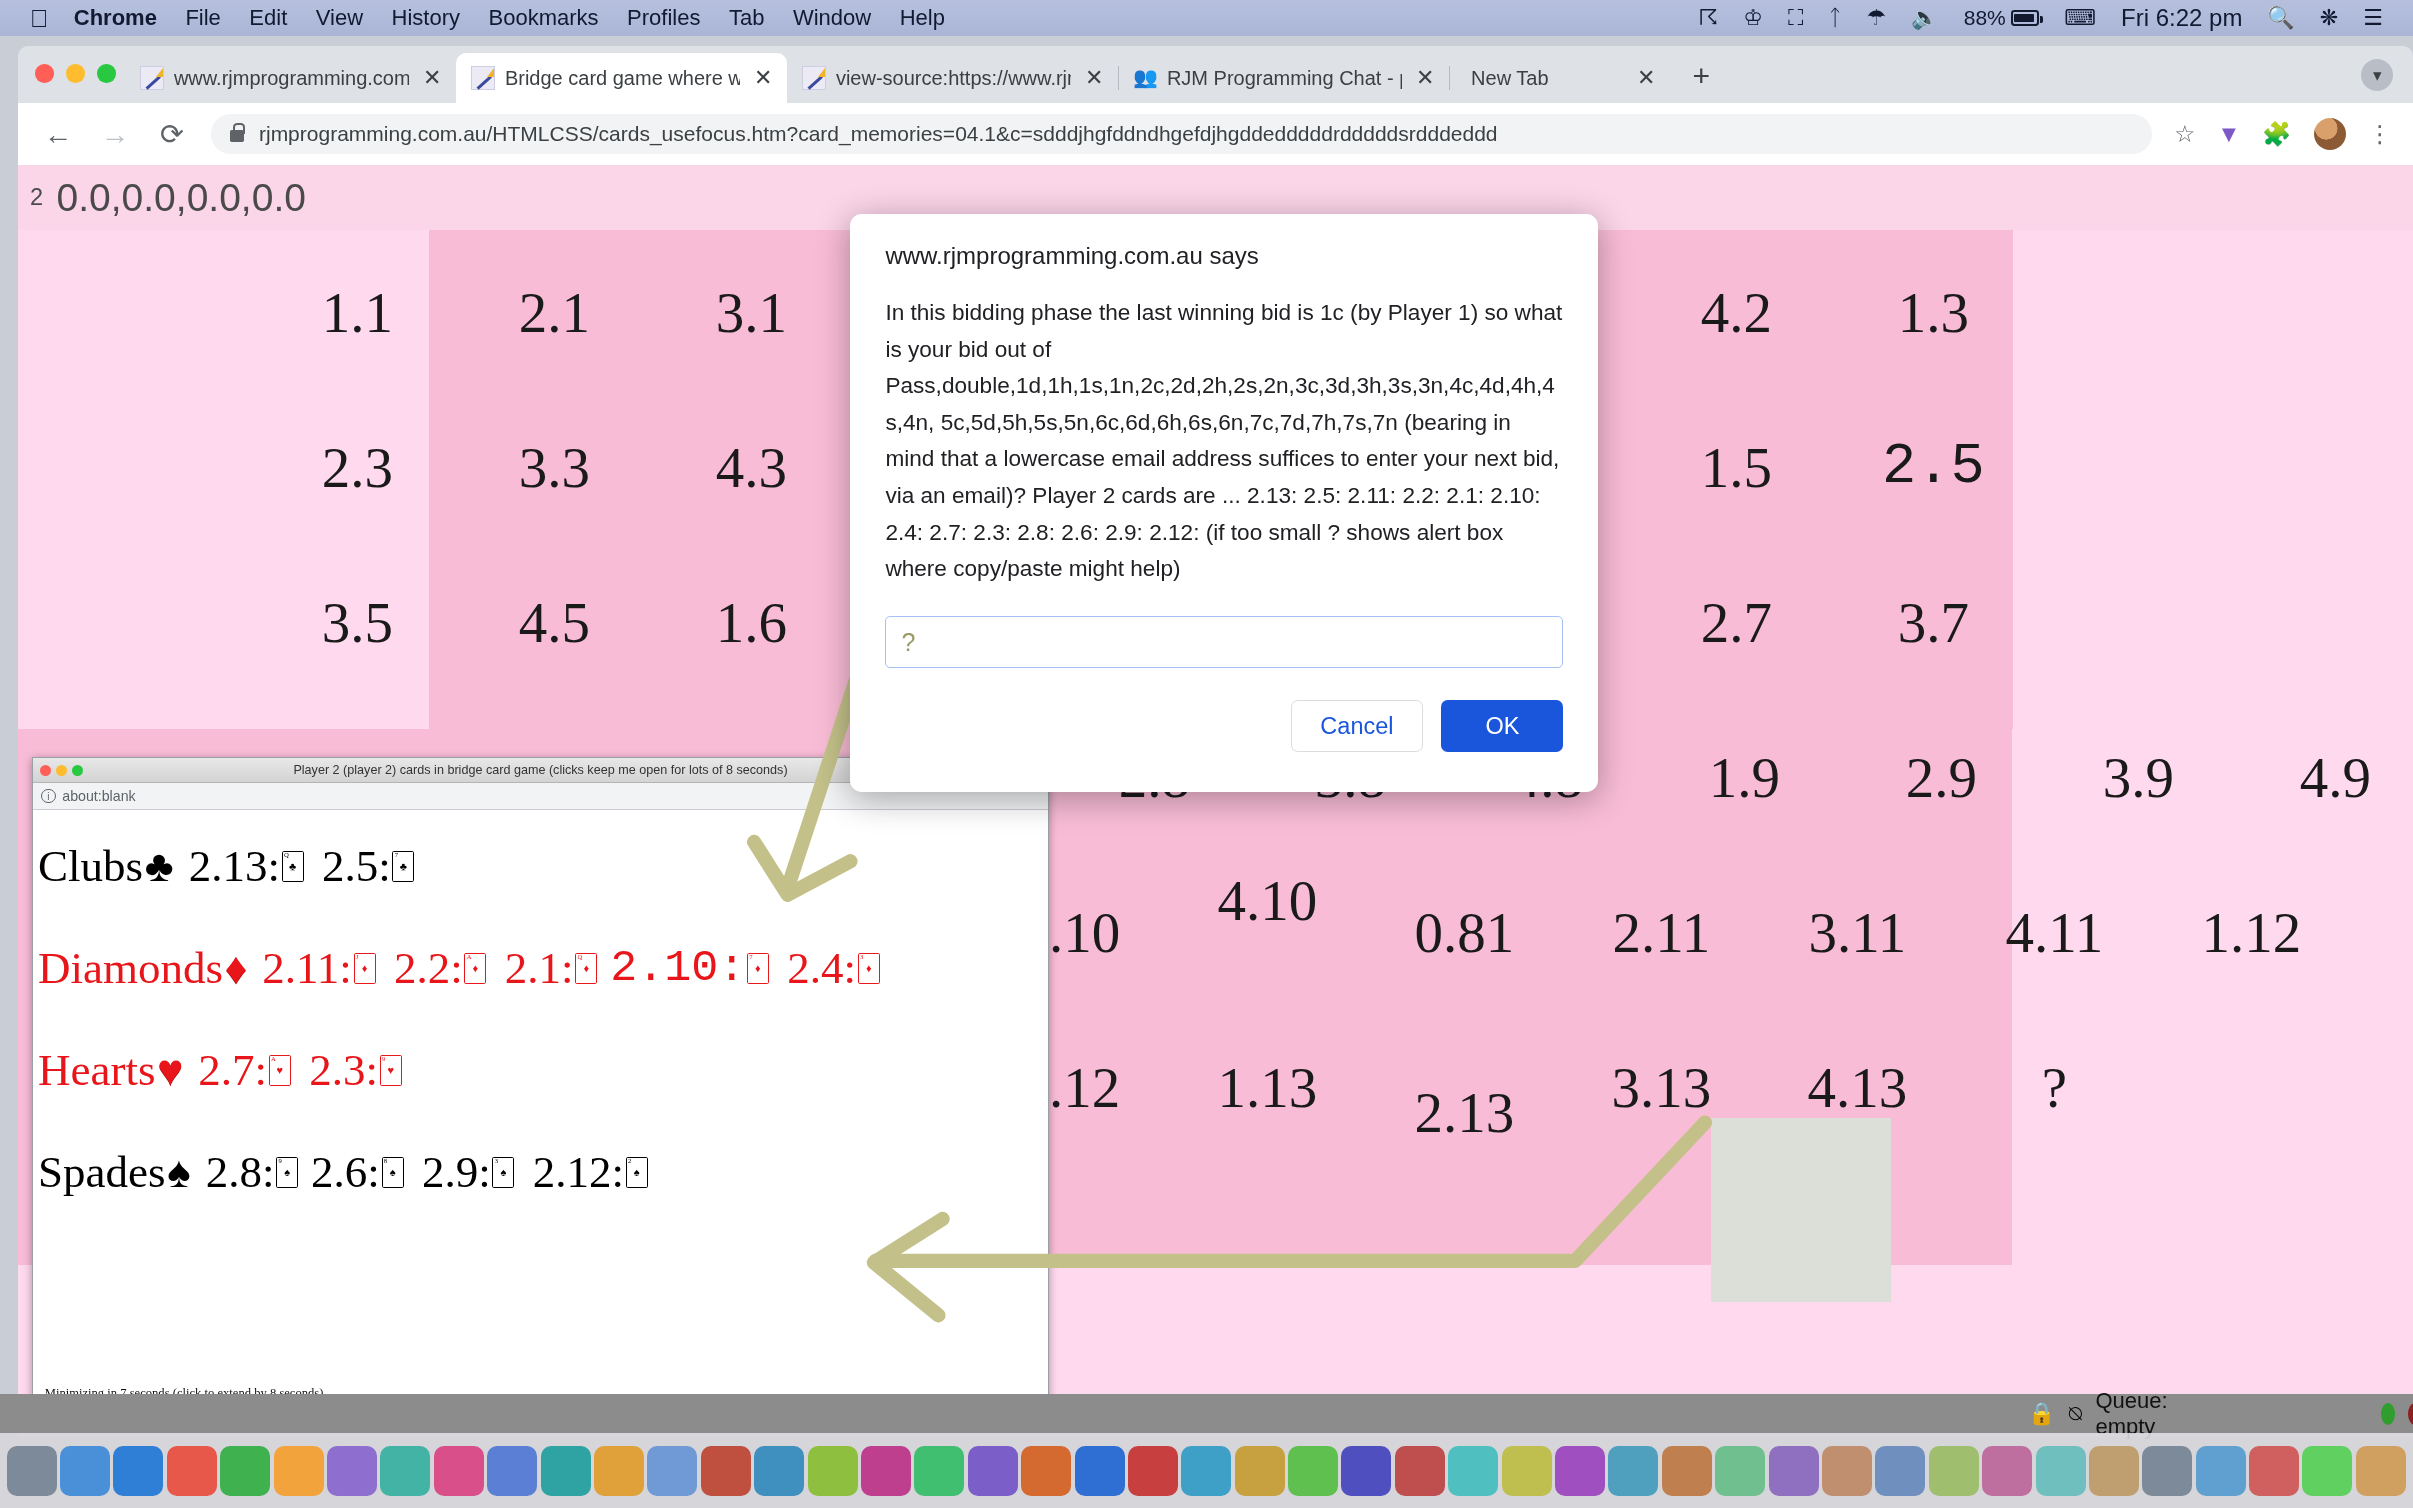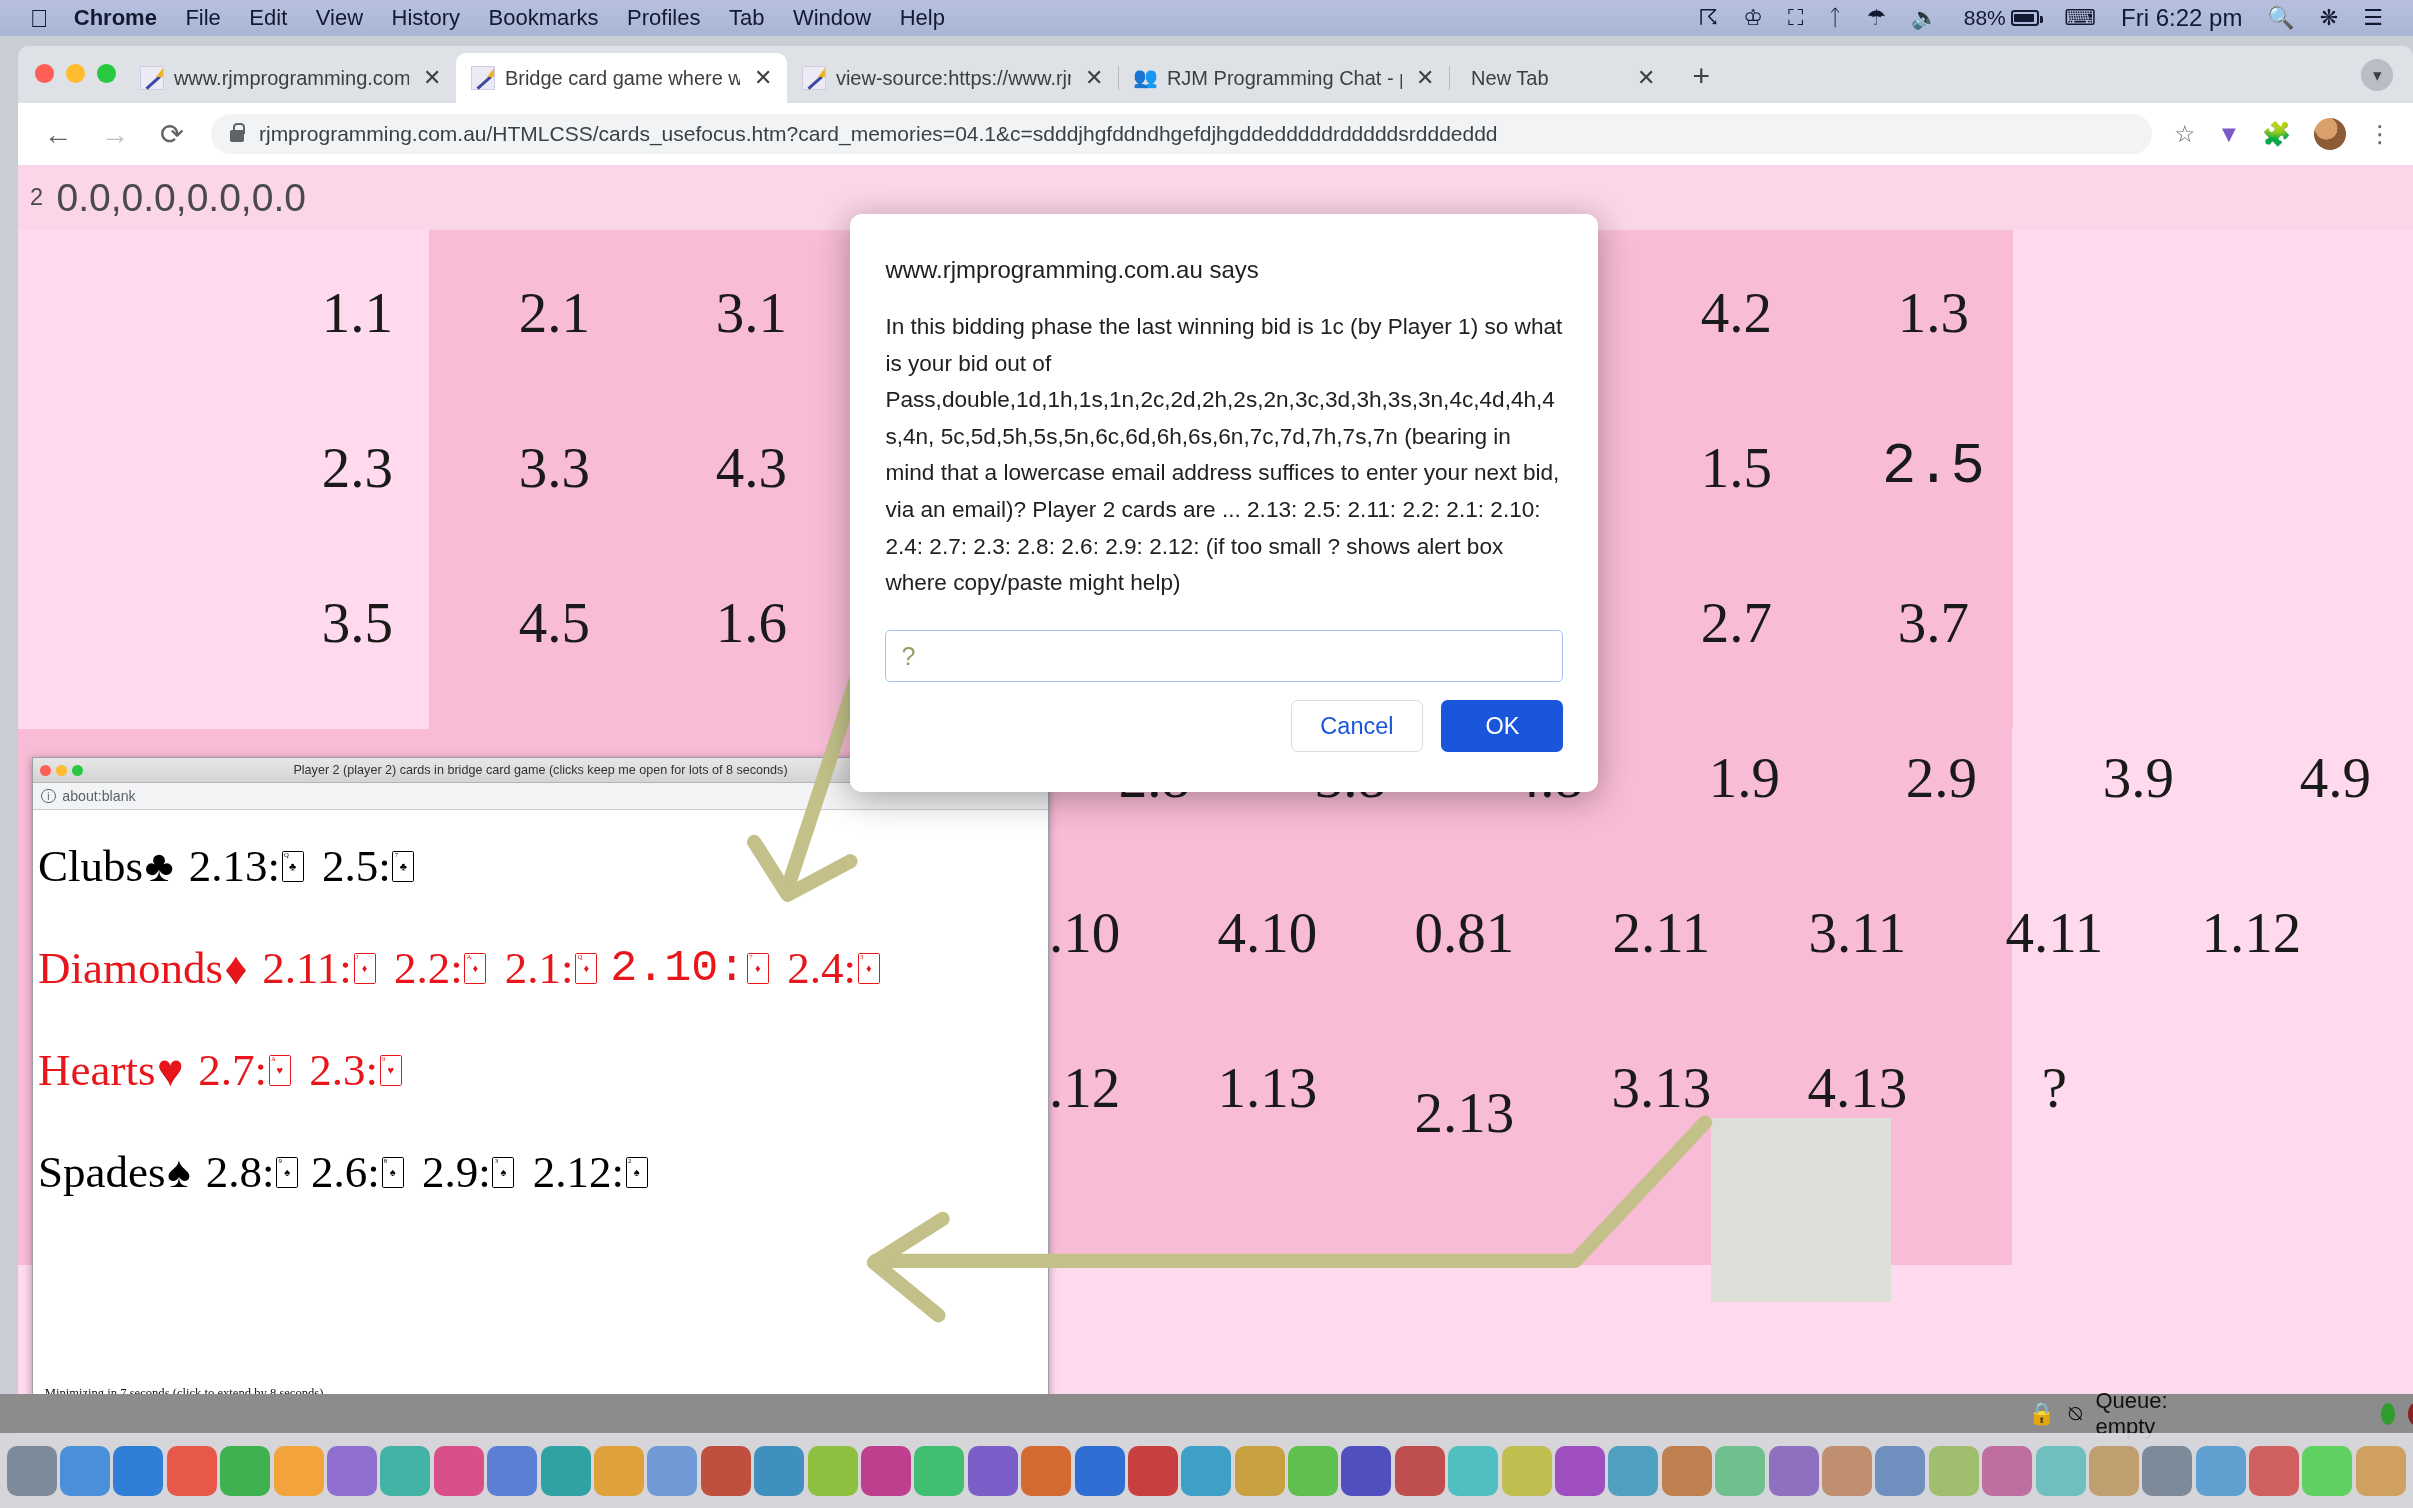--- a/index.html
+++ b/index.html
@@ -127,21 +127,21 @@
   }
   .cardmini .pip { position:absolute; left:50%; top:50%; transform:translate(-50%,-50%); font-size:11px; }
   .cardmini .cn { position:absolute; left:1.3px; top:0.8px; font-size:6.7px; }
   .popup-status { position:absolute; left:11.7px; bottom:17px; font-size:12.6px;
       color:#111; font-family:"Liberation Serif",serif; }
 
   
   .dialog {
     position:absolute; left:832px; top:168px; width:748px; height:578px;
     background:#fff; border-radius:11.7px; box-shadow:0 6.7px 34px rgba(0,0,0,.32);
-    z-index:40; padding:42px 35px 0 35px;
+    z-index:40; padding:28px 35px 0 35px;
   }
   .dlg-title { font-size:24px; color:#202124; margin-bottom:25px; }
   .dlg-msg { font-size:22.6px; line-height:1.62; color:#202124; word-break:break-word; }
   .dlg-input {
     margin-top:28.5px; width:100%; height:52px; border:1.7px solid #a7c0f5; border-radius:5px;
     background:#fff; font-size:25px; color:#9a9b64; padding:0 15px; outline:none;
     font-family:"Liberation Sans", sans-serif;
   }
   .dlg-buttons { position:absolute; right:35px; bottom:40px; display:flex; gap:18.4px; }
   .btn { height:52px; border-radius:6.7px; font-size:23.5px; display:flex; align-items:center;
@@ -315,21 +315,21 @@
             <div class="cell" style="position: absolute; left: 1048px; top: 515px; width: 176px;">2.8</div>
             <div class="cell" style="position: absolute; left: 1244px; top: 515px; width: 176px;">3.8</div>
             <div class="cell" style="position: absolute; left: 1441px; top: 515px; width: 176px;">4.8</div>
             <div class="cell" style="position: absolute; left: 1638px; top: 515px; width: 176px;">1.9</div>
             <div class="cell" style="position: absolute; left: 1835px; top: 515px; width: 176px;">2.9</div>
             <div class="cell" style="position: absolute; left: 2032px; top: 515px; width: 176px;">3.9</div>
             <div class="cell" style="position: absolute; left: 2229px; top: 515px; width: 176px;">4.9</div>
             <div class="cell" style="position: absolute; left: 570px; top: 670px; width: 176px;">1.10</div>
             <div class="cell" style="position: absolute; left: 767px; top: 670px; width: 176px;">2.10</div>
             <div class="cell" style="position: absolute; left: 964px; top: 670px; width: 176px;">3.10</div>
-            <div class="cell" style="position: absolute; left: 1161px; top: 670px; width: 176px;">4.10</div>
+            <div class="cell" style="position: absolute; left: 1161px; top: 638px; width: 176px;">4.10</div>
             <div class="cell" style="position: absolute; left: 1358px; top: 670px; width: 176px;">0.81</div>
             <div class="cell" style="position: absolute; left: 1555px; top: 670px; width: 176px;">2.11</div>
             <div class="cell" style="position: absolute; left: 1751px; top: 670px; width: 176px;">3.11</div>
             <div class="cell" style="position: absolute; left: 1948px; top: 670px; width: 176px;">4.11</div>
             <div class="cell" style="position: absolute; left: 2145px; top: 670px; width: 176px;">1.12</div>
             <div class="cell" style="position: absolute; left: 570px; top: 825px; width: 176px;">2.12</div>
             <div class="cell" style="position: absolute; left: 767px; top: 825px; width: 176px;">3.12</div>
             <div class="cell" style="position: absolute; left: 964px; top: 825px; width: 176px;">4.12</div>
             <div class="cell" style="position: absolute; left: 1161px; top: 825px; width: 176px;">1.13</div>
             <div class="cell" style="position: absolute; left: 1358px; top: 822px; width: 176px; margin-top: 28px;">2.13</div>

